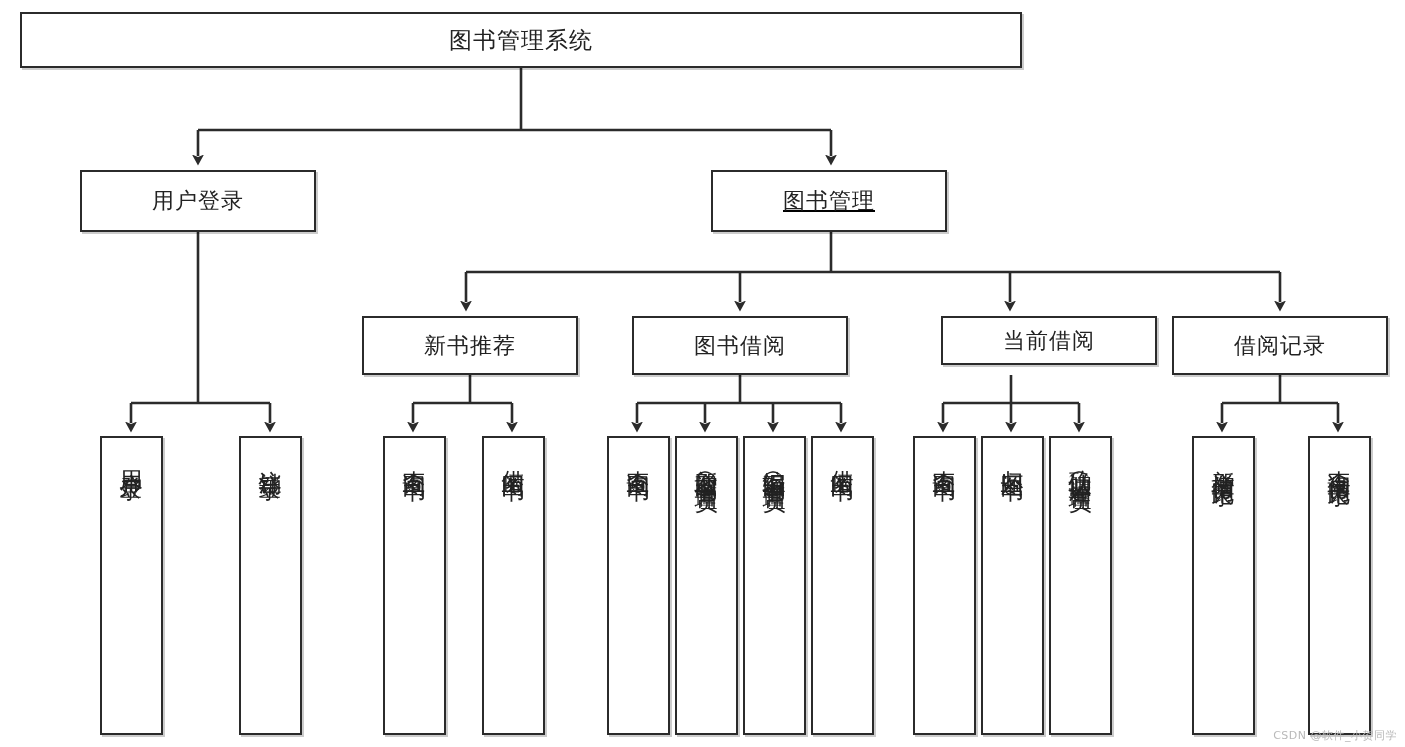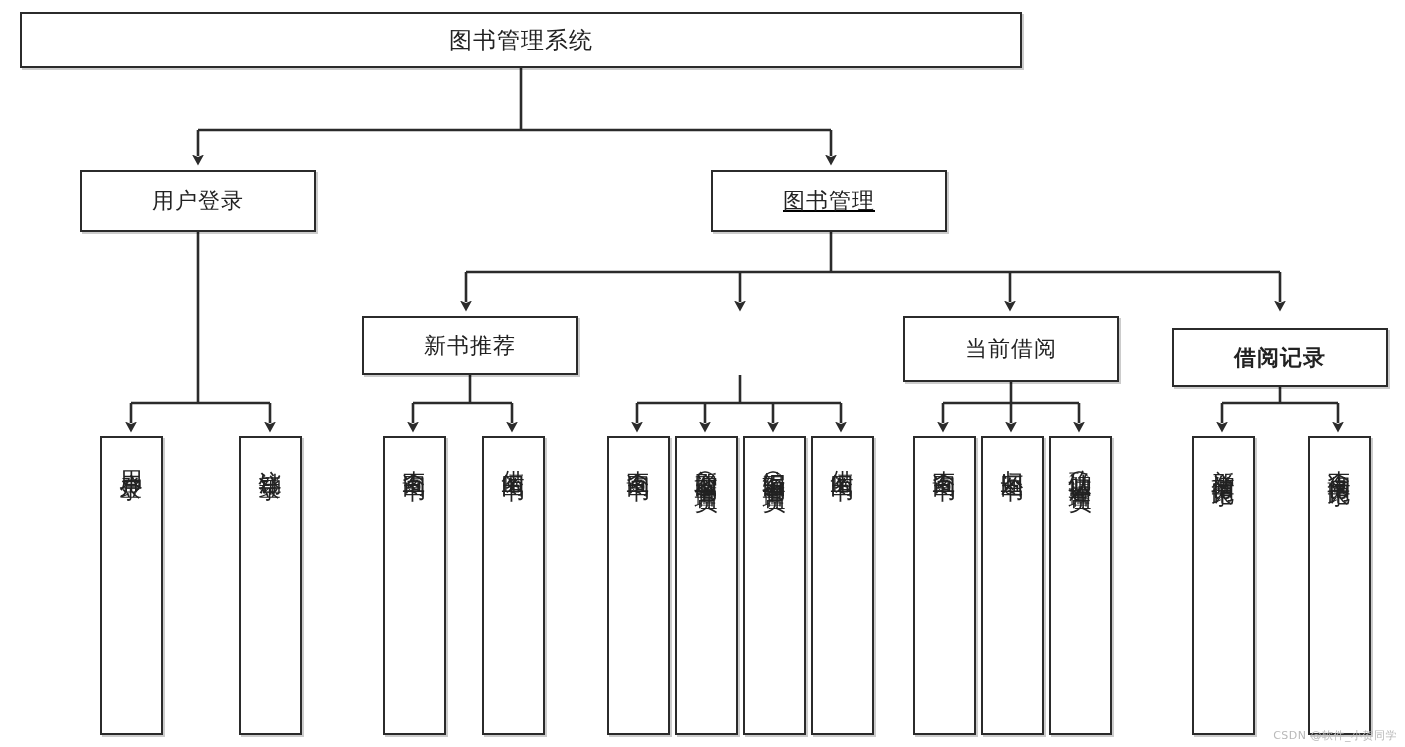--- a/index.html
+++ b/index.html
@@ -138,24 +138,27 @@
   <div class="node h" style="left:80px; top:170px; width:236px; height:62px;">
     <span class="label">用户登录</span>
   </div>
   <div class="node h" style="left:711px; top:170px; width:236px; height:62px;text-decoration:underline;">
     <span class="label">图书管理</span>
   </div>
 
   <div class="node h" style="left:362px; top:316px; width:216px; height:59px;">
     <span class="label">新书推荐</span>
   </div>
-  <div class="node h" style="left:903px; top:316px; width:216px; height:66px;">
+  <div class="node h" style="left:632px; top:316px; width:216px; height:59px;">
+    <span class="label">图书借阅</span>
+  </div>
+  <div class="node h" style="left:941px; top:316px; width:216px; height:49px;">
     <span class="label">当前借阅</span>
   </div>
-  <div class="node h" style="left:1172px; top:328px; width:216px; height:59px;font-weight:bold;">
+  <div class="node h" style="left:1172px; top:316px; width:216px; height:59px;">
     <span class="label">借阅记录</span>
   </div>
 
   <div class="node v" style="left:100px; top:436px; width:63px; height:299px;">
     <span class="label">用户登录</span>
   </div>
   <div class="node v" style="left:239px; top:436px; width:63px; height:299px;">
     <span class="label">注销登录</span>
   </div>
 

